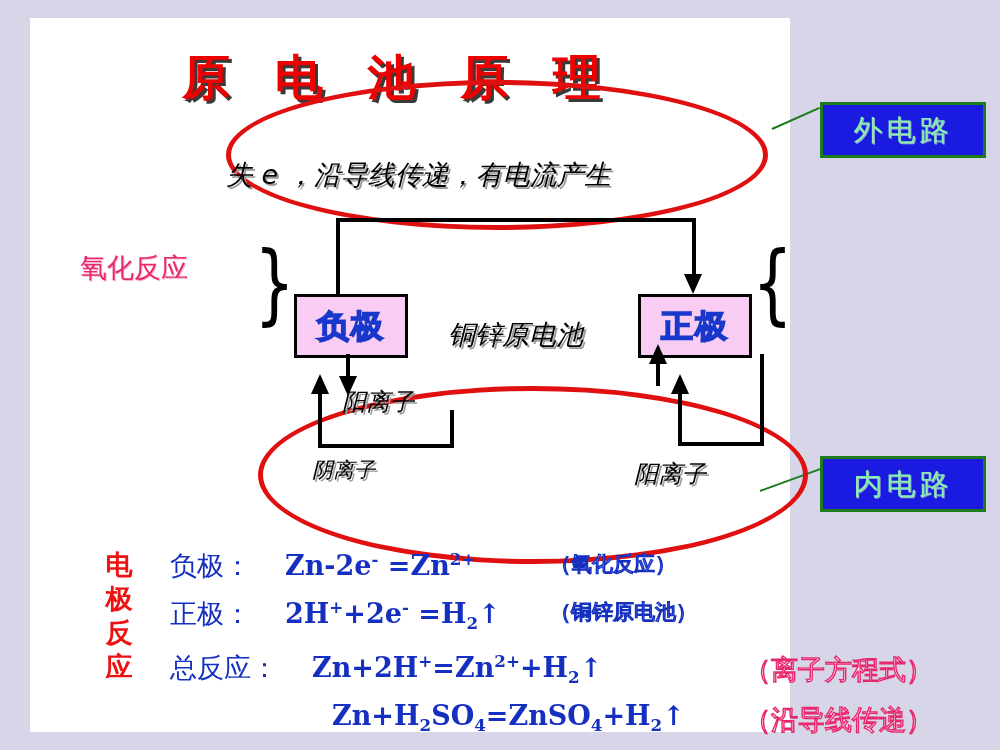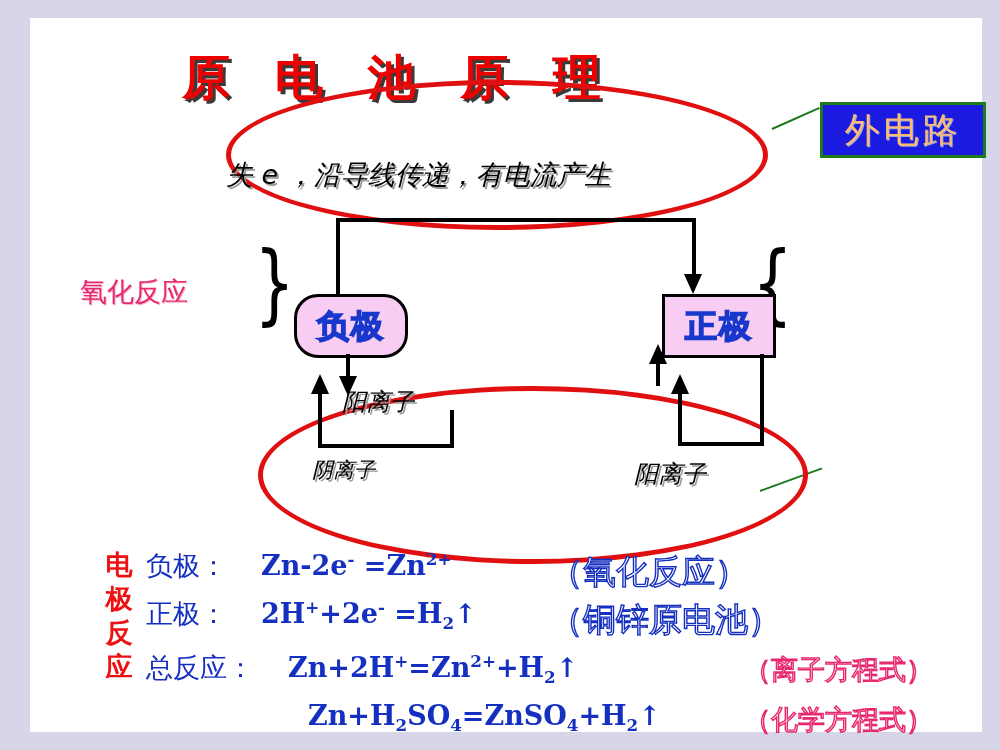--- a/index.html
+++ b/index.html
@@ -5,21 +5,21 @@
   html,body{margin:0;padding:0;}
   body{
     width:1000px;height:750px;
     background:#d7d5e8;
     font-family:"Liberation Sans", sans-serif;
     overflow:hidden;
   }
   #page{
     position:absolute;
     left:30px; top:18px;
-    width:952px; height:714px;
+    width:760px; height:714px;
     background:#ffffff;
   }
   .abs{position:absolute;}
 
   
   #title{
     left:152px; top:28px;
     font-family:"DejaVu Sans", sans-serif;
     font-size:48px;
     font-weight:bold;
@@ -57,23 +57,23 @@
     border-radius:50%;
     background:transparent;
   }
   #ellipse-outer{ left:196px; top:62px; width:532px; height:140px; }
   #ellipse-inner{ left:228px; top:368px; width:540px; height:168px; }
 
   
   .bluebox{
     background:#1a1ae0;
     border:3px solid #1d7a1d;
-    color:#fdba74;
-    font-family:"DejaVu Sans", sans-serif;
-    font-size:35px;
+    color:#86efac;
+    font-family:"DejaVu Sans", sans-serif;
+    font-size:29px;
     letter-spacing:4px;
     text-align:center;
     line-height:50px;
     height:50px;
     width:160px;
     text-shadow:1px 1px 0 #9aa8d8;
   }
   #box-external{ left:790px; top:84px; }
   #box-internal{ left:790px; top:438px; }
 
@@ -90,31 +90,30 @@
     line-height:58px;
     text-align:center;
     font-family:"DejaVu Sans", sans-serif;
     font-size:32px;
     font-weight:bold;
     color:#ffffff;
     letter-spacing:2px;
     -webkit-text-stroke:1.6px #1838cc;
     text-shadow:0 0 0 #1838cc;
   }
-  #electrode-negative{ left:264px; top:276px;border-radius:24px; }
-  #electrode-positive{ left:632px; top:276px; }
+  #electrode-negative{ left:264px; top:276px; }
+  #electrode-positive{ left:608px; top:276px; }
 
   
   .pinklabel{
     font-family:Liberation Sans, sans-serif;
     font-size:27px;
     color:#e8286e;
     white-space:nowrap;
     text-shadow:1px 1px 0 #f7b7cf;
-    margin-top:24px;
   }
   #label-oxidation{ left:50px; top:232px; }
   #label-reduction{ left:760px; top:230px; }
 
   
   .brace{
     font-family:"DejaVu Sans", sans-serif;
     color:#000000;
     font-size:58px;
     line-height:58px;
@@ -223,29 +222,30 @@
     line-height:34px;
     text-align:center;
   }
   .eqrow{
     position:absolute;
     font-family:"DejaVu Serif", serif;
     font-weight:bold;
     color:#1530c0;
     white-space:nowrap;
     font-size:27px;
+    margin-left:24px;
   }
   .eqlabel{
     font-family:"DejaVu Sans", sans-serif;
     font-weight:normal;
   }
   .paren-blue{
     position:absolute;
     font-family:"DejaVu Sans", sans-serif;
-    font-size:33px;
+    font-size:21px;
     color:#ffffff;
     -webkit-text-stroke:1.4px #1530c0;
     white-space:nowrap;
   }
   .paren-pink{
     position:absolute;
     font-family:Liberation Serif, serif;
     font-size:27px;
     color:#ffffff;
     -webkit-text-stroke:1.4px #e8286e;
@@ -269,34 +269,36 @@
   <div class="abs" id="title">原 电 池 原 理</div>
 
   <div class="abs ellipse" id="ellipse-outer"></div>
 
   <div class="abs cjk" id="top-sentence">失 e ，沿导线传递，有电流产生</div>
 
   <div class="abs greenline" id="greenline-top"></div>
   <div class="abs bluebox" id="box-external">外电路</div>
 
   <div class="abs greenline" id="greenline-bottom"></div>
+  <div class="abs bluebox" id="box-internal">内电路</div>
 
   <div class="abs wire" id="wire-ext-left"></div>
   <div class="abs wire" id="wire-ext-top"></div>
   <div class="abs wire" id="wire-ext-right"></div>
   <div class="abs" id="arrow-ext-down"></div>
 
   <div class="abs pinklabel" id="label-oxidation">氧化反应</div>
   <div class="abs brace" id="brace-left">}</div>
 
   <div class="abs brace" id="brace-right">{</div>
 
   <div class="abs electrode" id="electrode-negative">负极</div>
   <div class="abs electrode" id="electrode-positive">正极</div>
 
+  <div class="abs cjk" id="label-cell">铜锌原电池</div>
 
 
 
   <div class="abs wire" id="wire-neg-down"></div>
   <div class="abs" id="arrow-neg-down"></div>
 
   <div class="abs ellipse" id="ellipse-inner"></div>
 
   <div class="abs" id="arrow-cat-up"></div>
   <div class="abs wire" id="wire-cat-up"></div>
@@ -331,17 +333,17 @@
     <div class="eqrow" id="row-pos"><span class="eqlabel">正极：</span><span class="ind"></span><span>2H</span><sup>+</sup><span>+2e</span><sup>-</sup><span> =H</span><sub>2</sub><span>↑</span></div>
 
     <div class="paren-blue" id="paren-red">（铜锌原电池）</div>
 
     <div class="eqrow" id="row-total"><span class="eqlabel">总反应：</span><span class="ind"></span><span>Zn+2H</span><sup>+</sup><span>=Zn</span><sup>2+</sup><span>+H</span><sub>2</sub><span>↑</span></div>
 
     <div class="paren-pink" id="paren-ionic">（离子方程式）</div>
 
     <div class="eqrow" id="row-molecular"><span>Zn+H</span><sub>2</sub><span>SO</span><sub>4</sub><span>=ZnSO</span><sub>4</sub><span>+H</span><sub>2</sub><span>↑</span></div>
 
-    <div class="paren-pink" id="paren-chem">（化学方程式）</div>
+    <div class="paren-pink" id="paren-chem">（沿导线传递）</div>
 
   </div>
 
 </div>
 
 </body></html>

